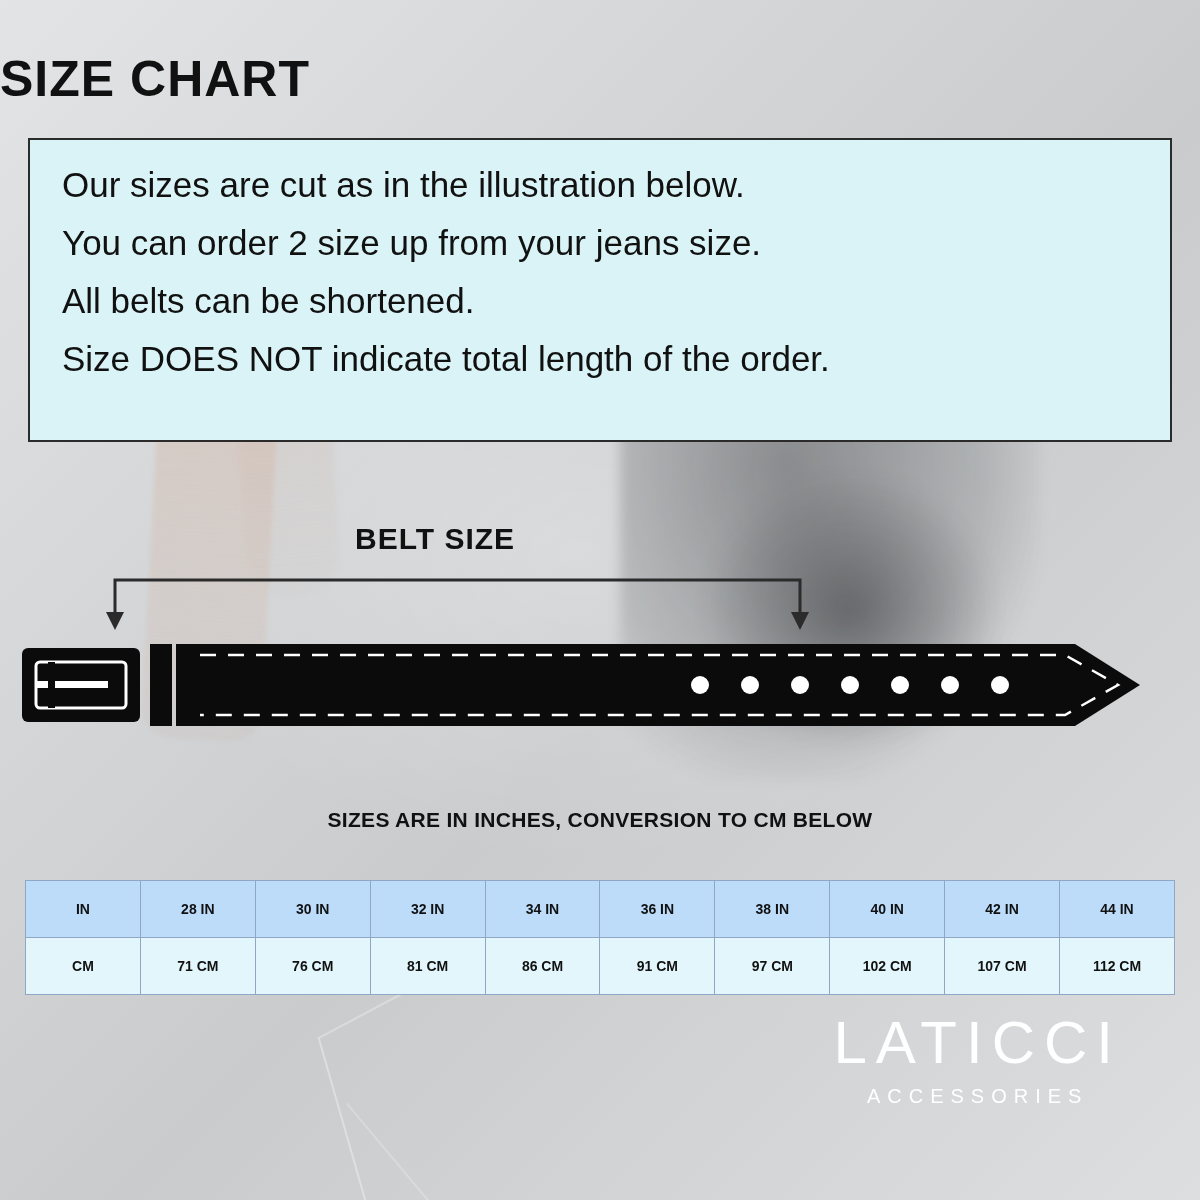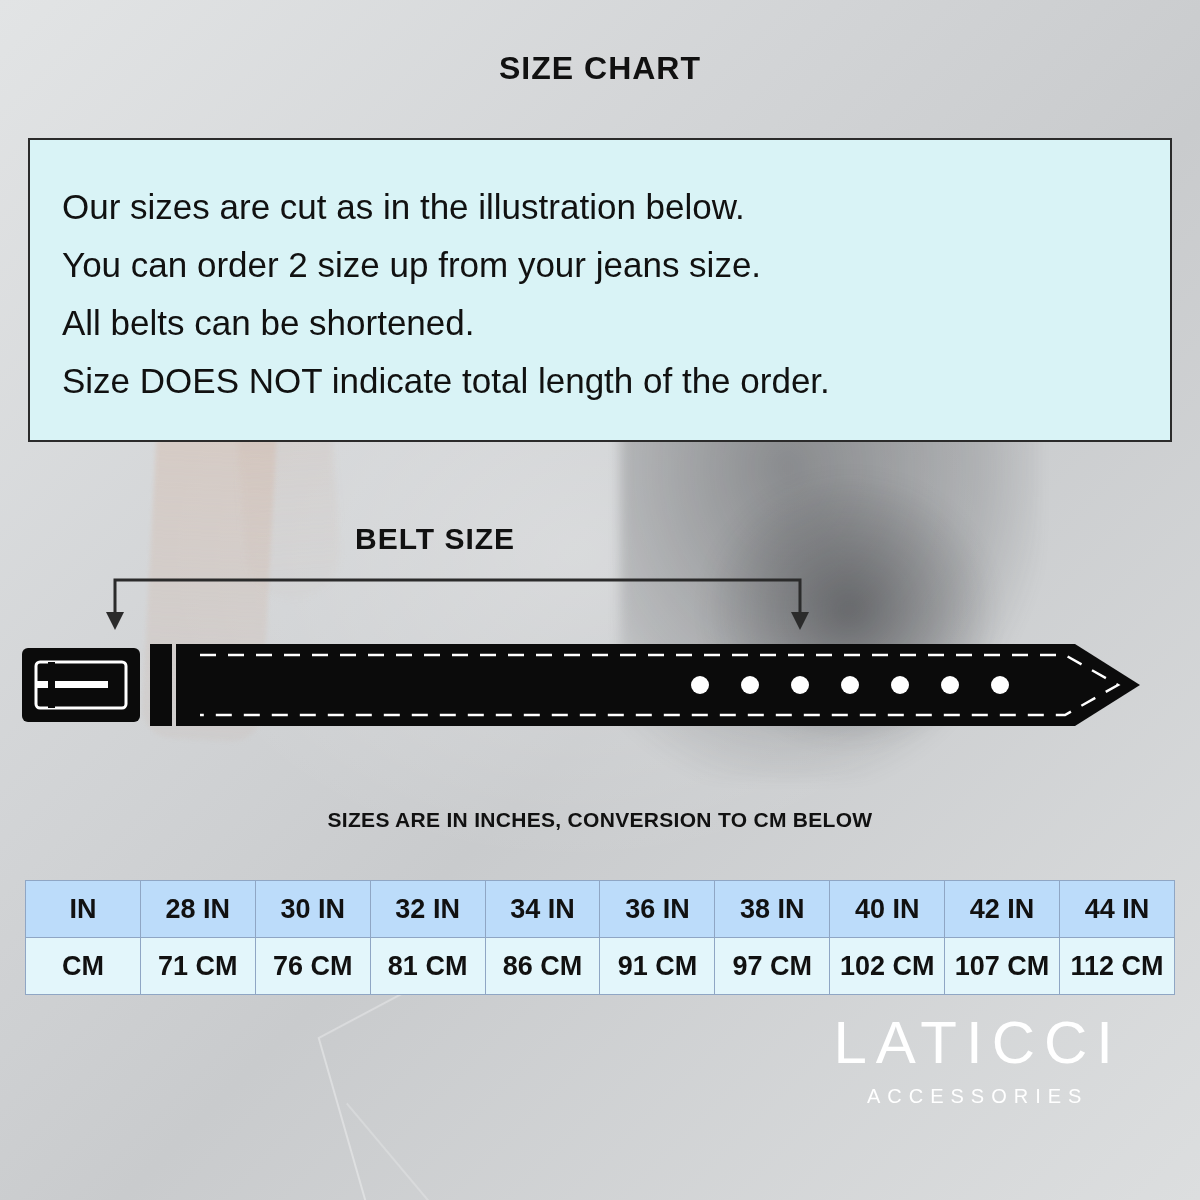--- a/index.html
+++ b/index.html
@@ -82,38 +82,37 @@
     transform: rotate(-40deg);
     filter: blur(0.6px);
   }
 
   
   .title {
     position: absolute;
     top: 50px;
     left: 0;
     width: 1200px;
-    text-align: center;
-    font-size: 32px;
+    font-size: 50px;
     font-weight: bold;
     letter-spacing: 1px;
     color: #111;
   }
 
   
   .info-box {
     position: absolute;
     left: 28px;
     top: 138px;
     width: 1144px;
     height: 304px;
     background: #d9f3f6;
     border: 2px solid #2b2b2b;
     box-sizing: border-box;
-    padding: 38px 32px 0 32px;
+    padding: 16px 32px 0 32px;
   }
   .info-line {
     font-size: 35px;
     line-height: 58px;
     color: #111;
     white-space: nowrap;
   }
 
   
   .belt-label {
@@ -162,21 +161,21 @@
   }
   table.size-table {
     border-collapse: collapse;
     width: 1150px;
     table-layout: fixed;
   }
   table.size-table td {
     border: 1px solid #8fa6c4;
     height: 54px;
     text-align: center;
-    font-size: 27px;
+    font-size: 14px;
     font-weight: bold;
     color: #111;
     margin-left: 41px;
   }
   tr.row-in td { background: #bcdcfa; }
   tr.row-cm td { background: #e3f6fb; }
   td.first-col { font-size: 21px; }
 
   
   .brand {

